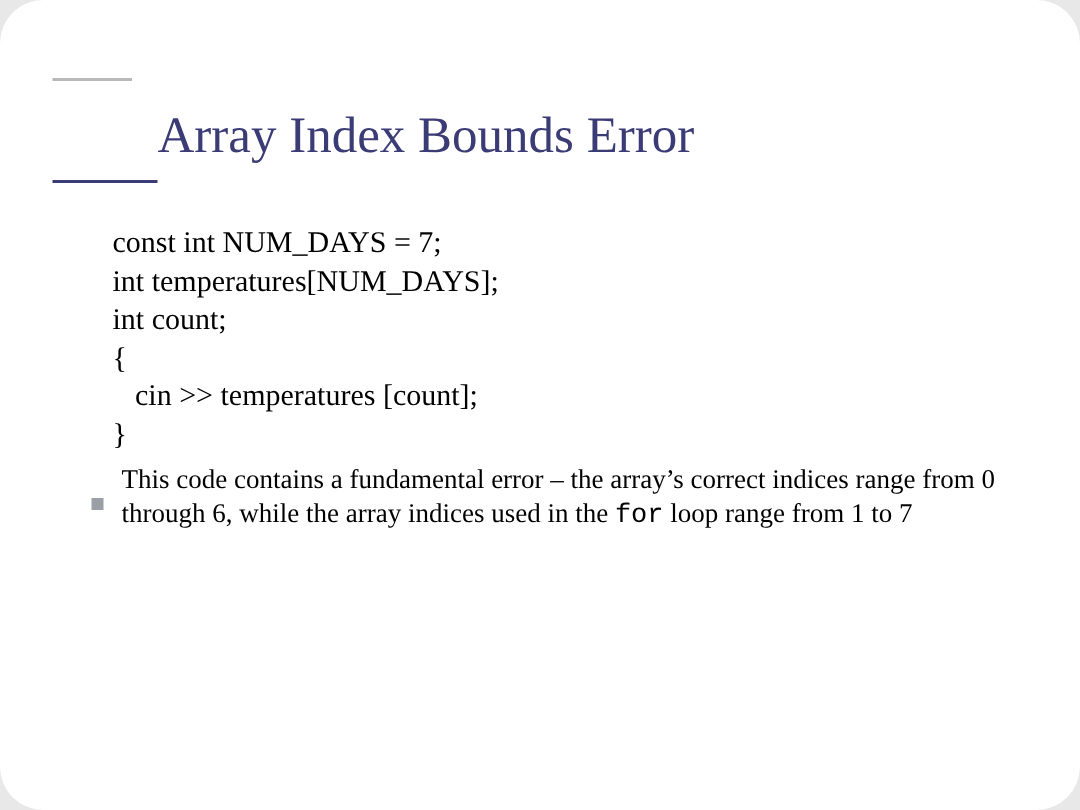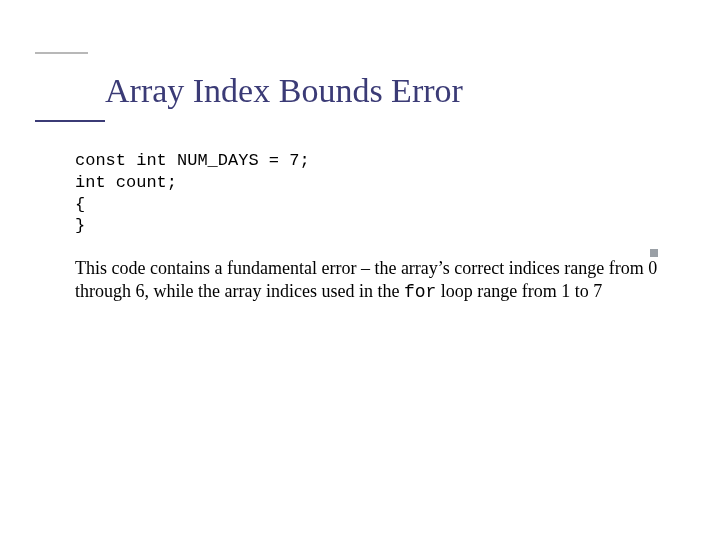--- a/index.html
+++ b/index.html
@@ -10,20 +10,21 @@
     background: #e8e8e8;
     font-family: "Times New Roman", Times, serif;
     overflow: hidden;
   }
   .slide {
     position: relative;
     width: 720px;
     height: 540px;
     background: #ffffff;
     box-sizing: border-box;
+    border-radius: 29px;
   }
   .title-area {
     position: absolute;
     left: 105px;
     top: 72px;
   }
   .title-text {
     font-size: 34px;
     color: #3b3b76;
     font-weight: normal;
@@ -48,30 +49,29 @@
   .content {
     position: absolute;
     left: 75px;
     top: 150px;
     width: 595px;
     font-size: 18px;
     color: #000;
     line-height: 1.28;
   }
   .mono {
-    font-family: Liberation Mono, monospace;
-    font-size: 17px;
+    font-family: Liberation Serif, serif;
+    font-size: 20px;
     white-space: pre;
     display: block;
   }
   .bullet-row {
     display: flex;
-    align-items: flex-end;
+    align-items: center;
     margin-top: 4px;
-    flex-direction: column;
   }
   .bullet-mark {
     width: 8px;
     height: 8px;
     background: #9aa0a6;
     flex: 0 0 auto;
     margin-top: 8px;
     margin-left: -14px;
     margin-right: 12px;
   }
@@ -90,22 +90,24 @@
   <div class="title-underline"></div>
 
   <div class="title-area">
     <div class="title-text">Array Index Bounds Error</div>
   </div>
 
   <div class="title-rule"></div>
 
   <div class="content">
     <span class="mono">const int NUM_DAYS = 7;</span>
+    <span class="mono">int temperatures[NUM_DAYS];</span>
     <span class="mono">int count;</span>
     <span class="mono">{</span>
+    <span class="mono">   cin &gt;&gt; temperatures [count];</span>
     <span class="mono">}</span>
 
     <div class="bullet-row">
       <div class="bullet-mark"></div>
       <div class="bullet-body">
         <span>This code contains a fundamental error – the array’s correct indices range from  0 through 6, while the array indices used in the </span><span class="inline-mono">for</span><span> loop range from 1 to 7</span>
       </div>
     </div>
   </div>
 

